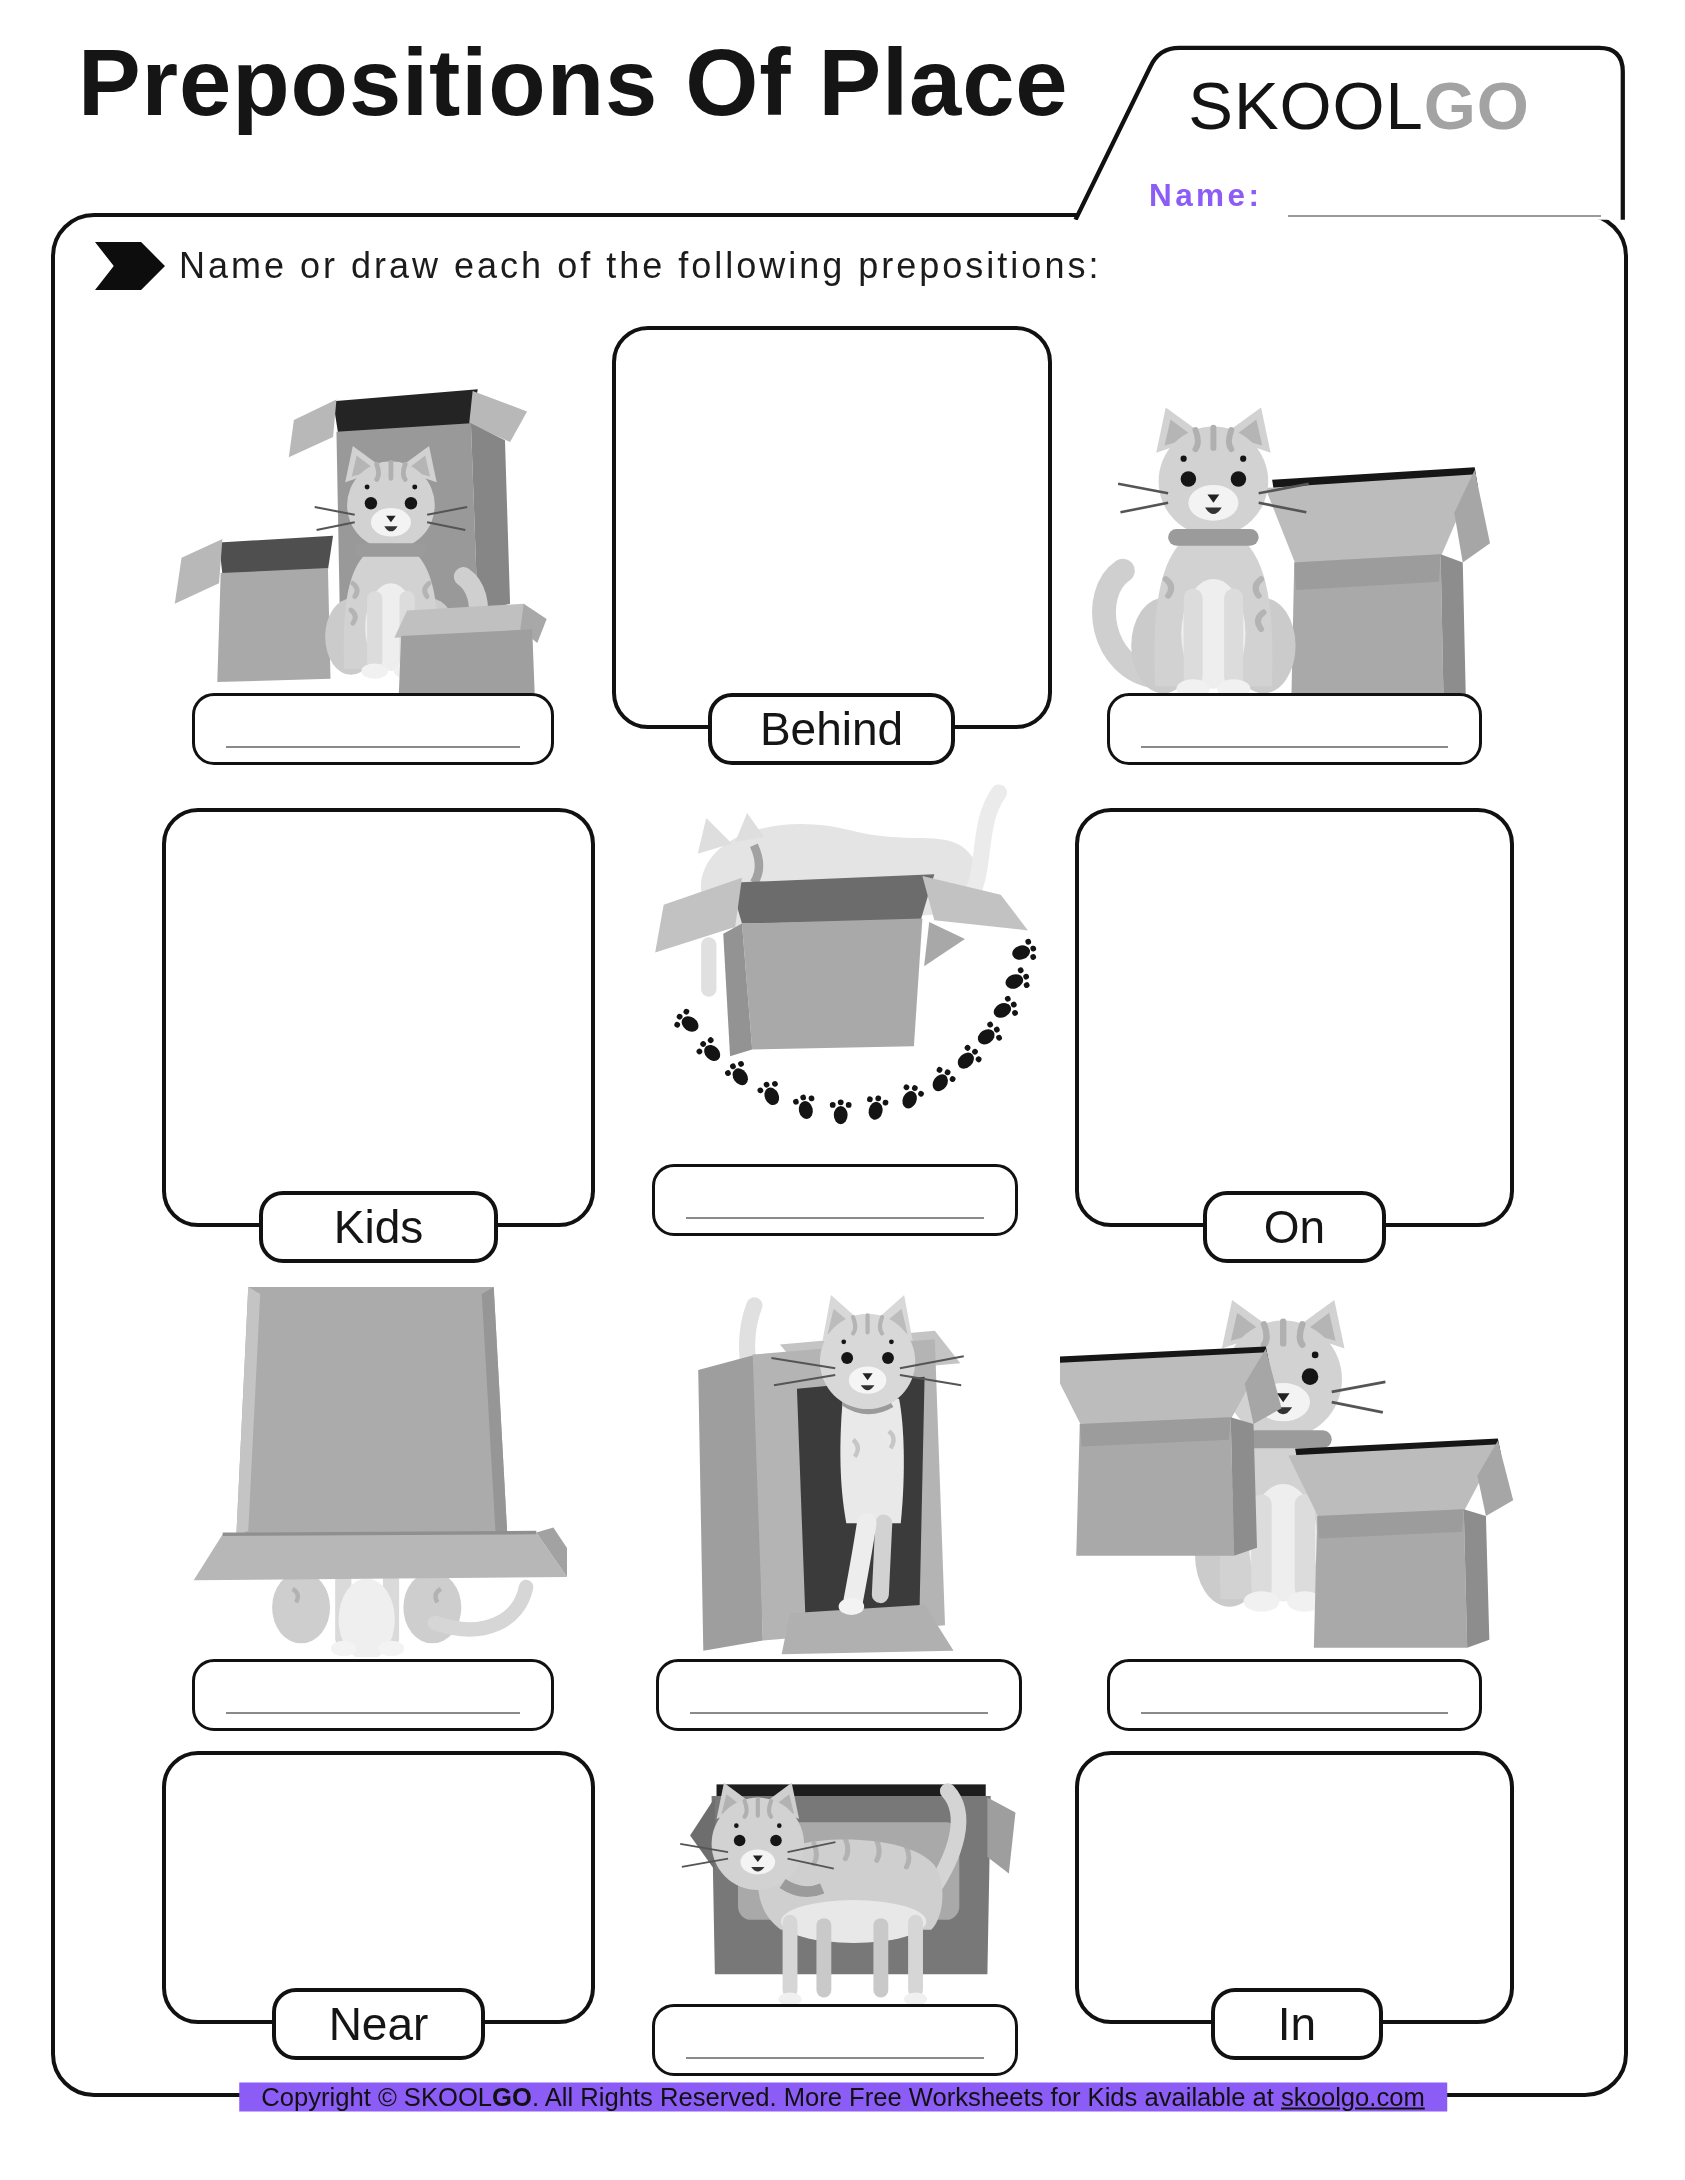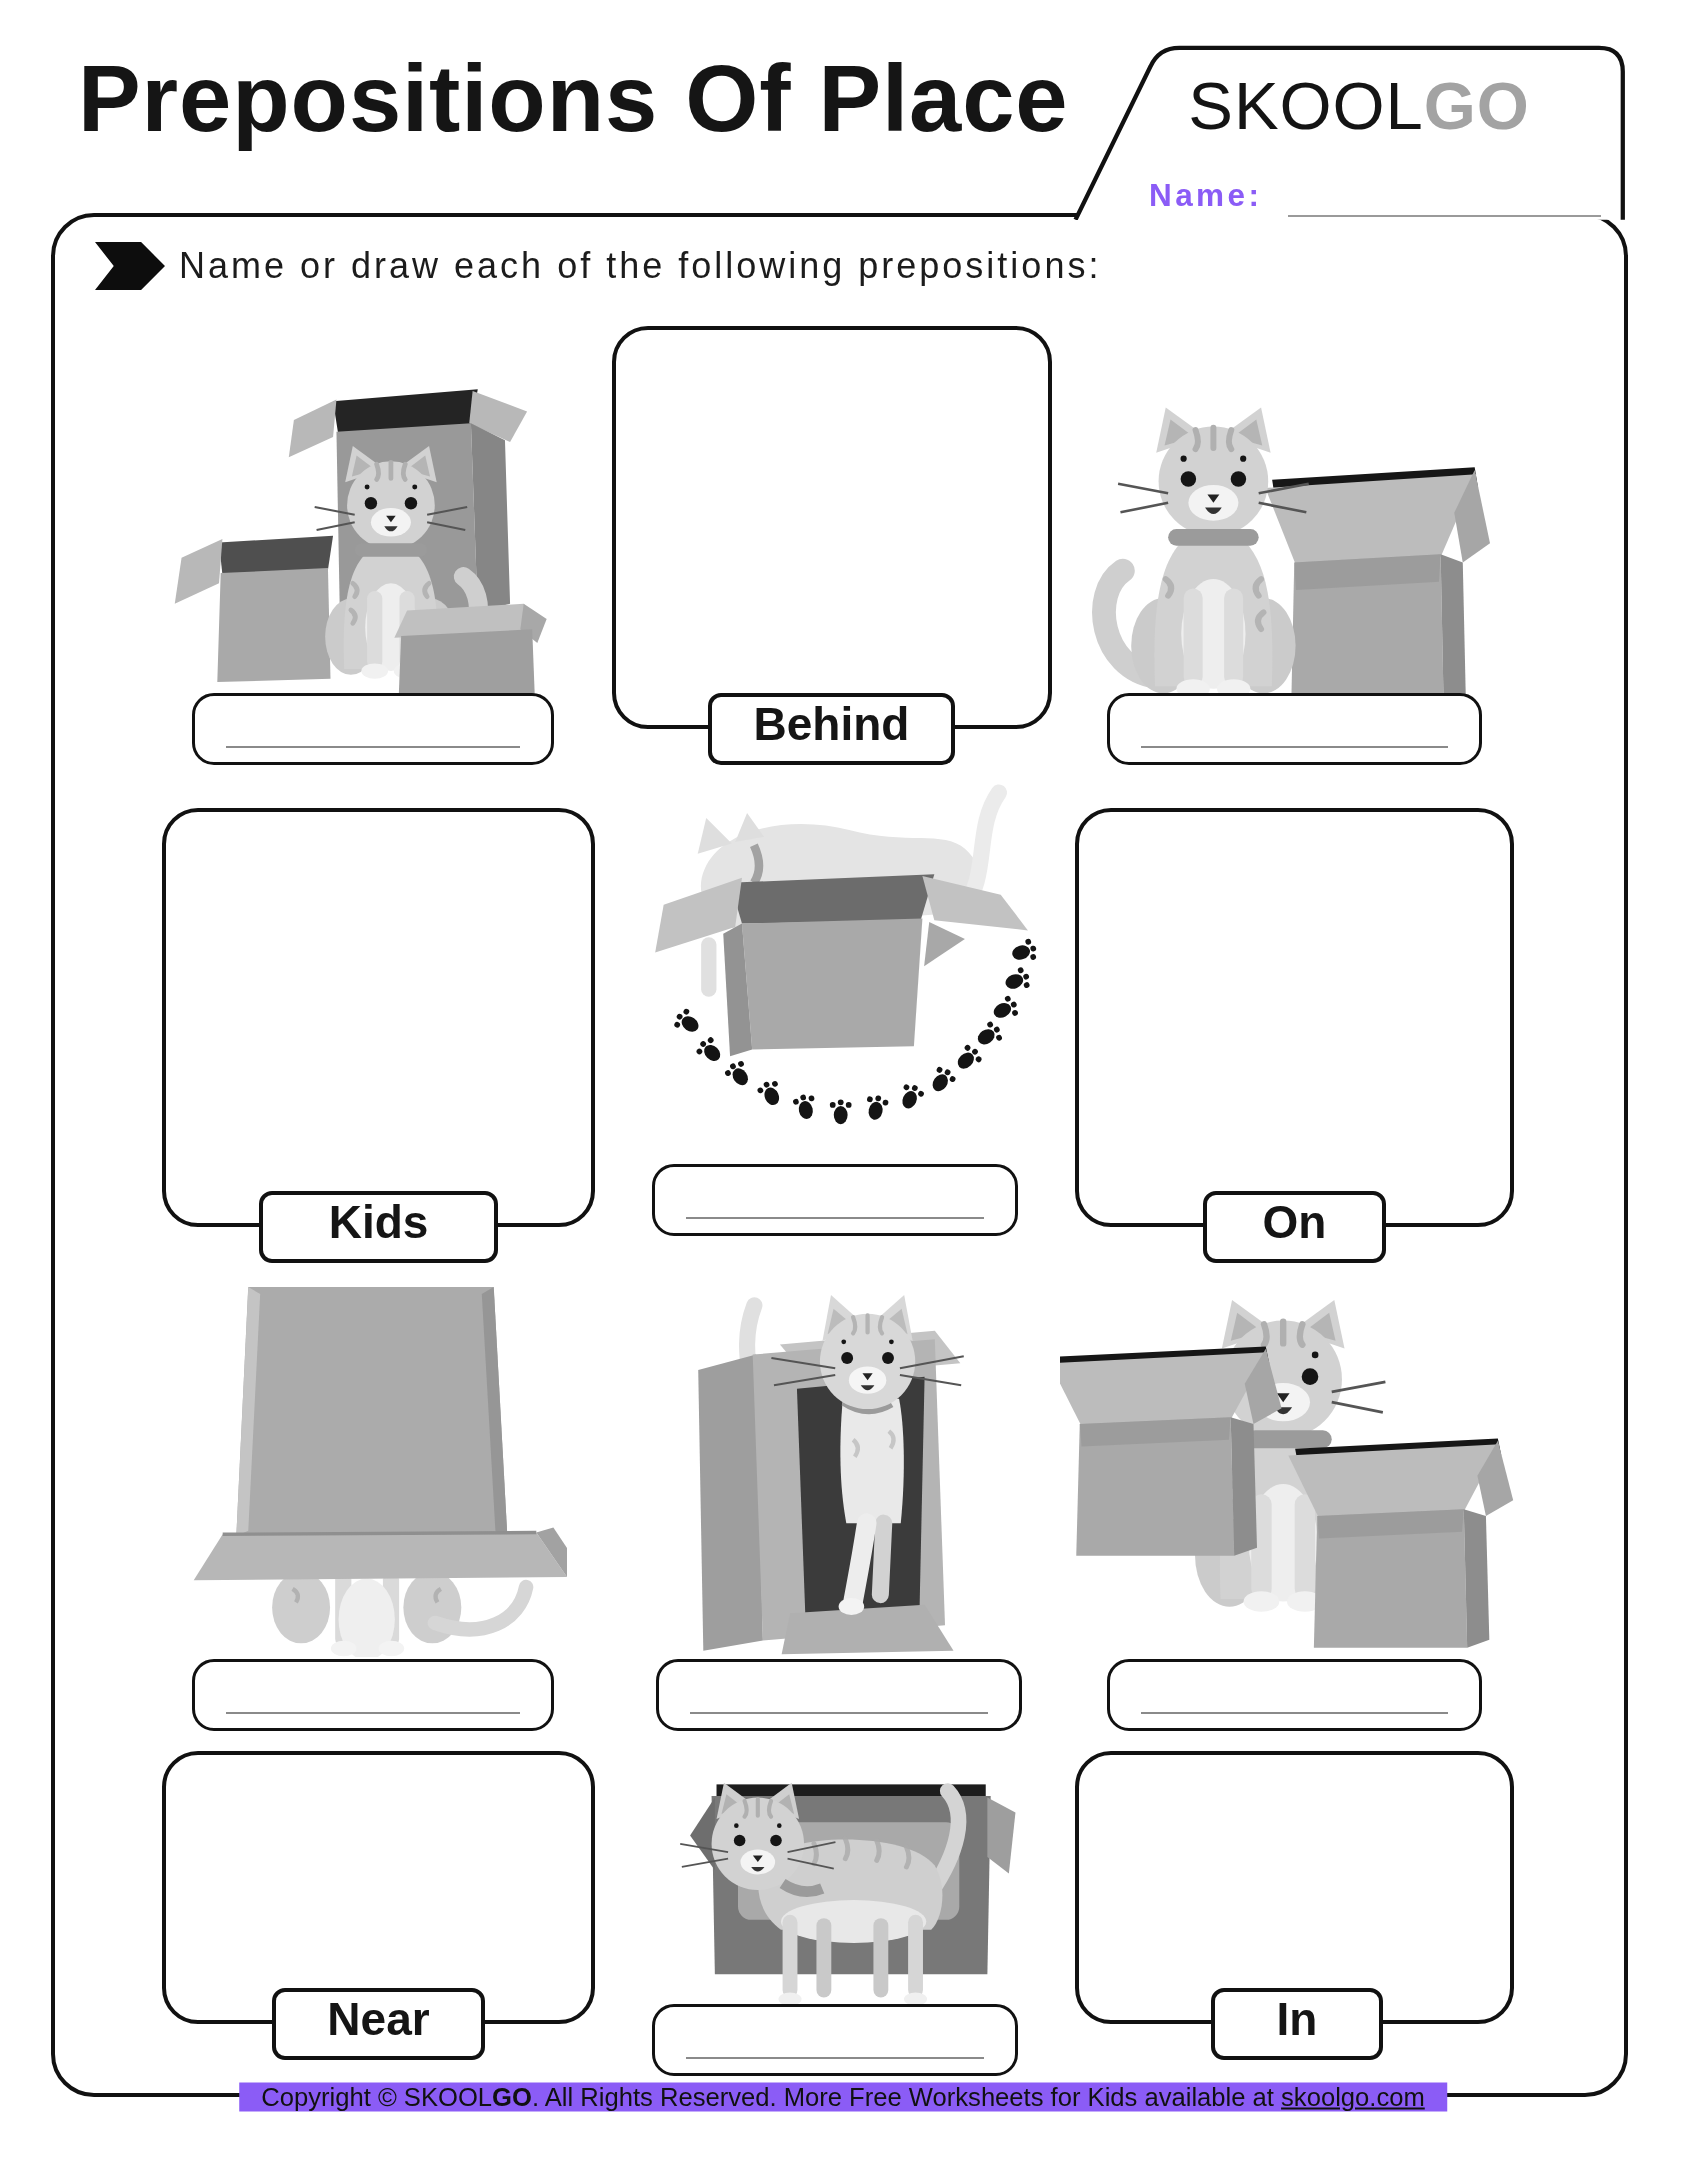--- a/index.html
+++ b/index.html
@@ -1,35 +1,35 @@
 <!DOCTYPE html>
 <html style="font-size:13.6px"><head>
 <meta charset="utf-8">
 <style>
   html,body{margin:0;padding:0;background:#ffffff;}
   .sheet{position:relative;width:1686px;height:2181px;background:#fff;overflow:hidden;
          font-family:"Liberation Sans","DejaVu Sans",sans-serif;color:#111;}
   .abs{position:absolute;}
   
-  .title{left:78px;top:34px;font-size:94px;font-weight:800;letter-spacing:0.9px;color:#151515;line-height:1.05;margin-top:16px;}
+  .title{left:78px;top:34px;font-size:94px;font-weight:800;letter-spacing:0.9px;color:#151515;line-height:1.05;}
   .tab-svg{left:1067px;top:39px;width:566px;height:181px;z-index:3;}
   .logo{left:1095px;top:72px;width:528px;text-align:center;z-index:4;font-size:67px;line-height:1.0;white-space:nowrap;}
   .logo .p1{font-weight:400;color:#141414;letter-spacing:0.9px;}
   .logo .p2{font-weight:700;color:#a3a3a3;letter-spacing:0.9px;}
   .name-row{left:1123px;top:177px;z-index:4;font-size:31.5px;font-weight:700;letter-spacing:3.4px;color:#8b5cf6;margin-left:26px;}
   .name-line{left:1288px;top:215px;width:313px;height:0;border-top:2.6px solid #9a9a9a;z-index:4;}
   
   .main-box{left:51px;top:213px;width:1577px;height:1884px;border:4.3px solid #111;border-radius:43px;background:#fff;box-sizing:border-box;}
   
   .instr-icon{left:95px;top:242px;width:70px;height:48px;z-index:2;}
   .instr-text{left:179px;top:245px;font-size:36px;font-weight:400;letter-spacing:3px;color:#1c1c1c;z-index:2;}
   
   .drawbox{border:4.3px solid #111;border-radius:36px;background:#fff;box-sizing:border-box;z-index:1;}
-  .plabel{border:4.3px solid #111;border-radius:13px;background:#fff;box-sizing:border-box;z-index:2;
-          display:flex;align-items:flex-start;justify-content:center;font-size:46px;font-weight:700;color:#151515;}
+  .plabel{border:4.3px solid #111;border-radius:24px;background:#fff;box-sizing:border-box;z-index:2;
+          display:flex;align-items:center;justify-content:center;font-size:46px;font-weight:400;color:#151515;}
   .ans{border:3.4px solid #111;border-radius:22px;background:#fff;box-sizing:border-box;z-index:1;}
   .ans .write-line{position:absolute;left:31px;right:31px;bottom:13.6px;border-top:2.6px solid #8a8a8a;}
   .illus{position:absolute;z-index:1;}
   
   .footer{left:50%;top:2097px;transform:translate(-50%,-50%);z-index:3;background:#8b5cf6;
           padding:0 22px;font-size:25.6px;white-space:nowrap;color:#111;}
   .footer .b2{font-weight:700;}
   .footer .link{text-decoration:underline;}
 </style>
 </head>

